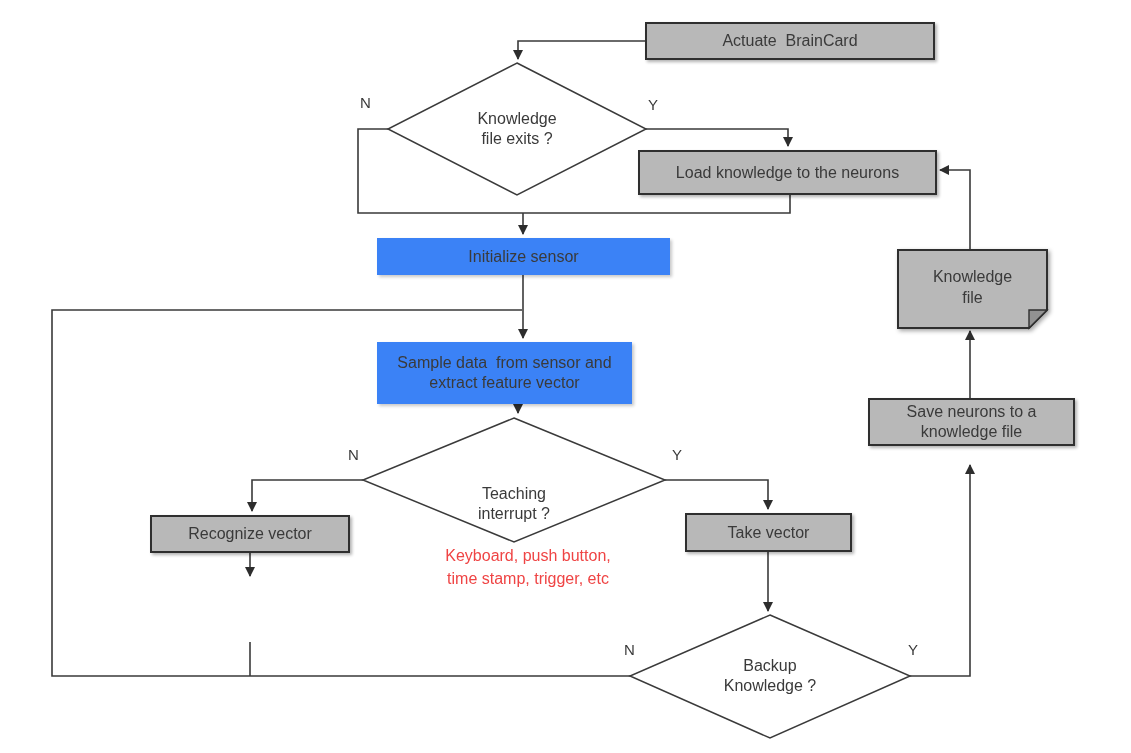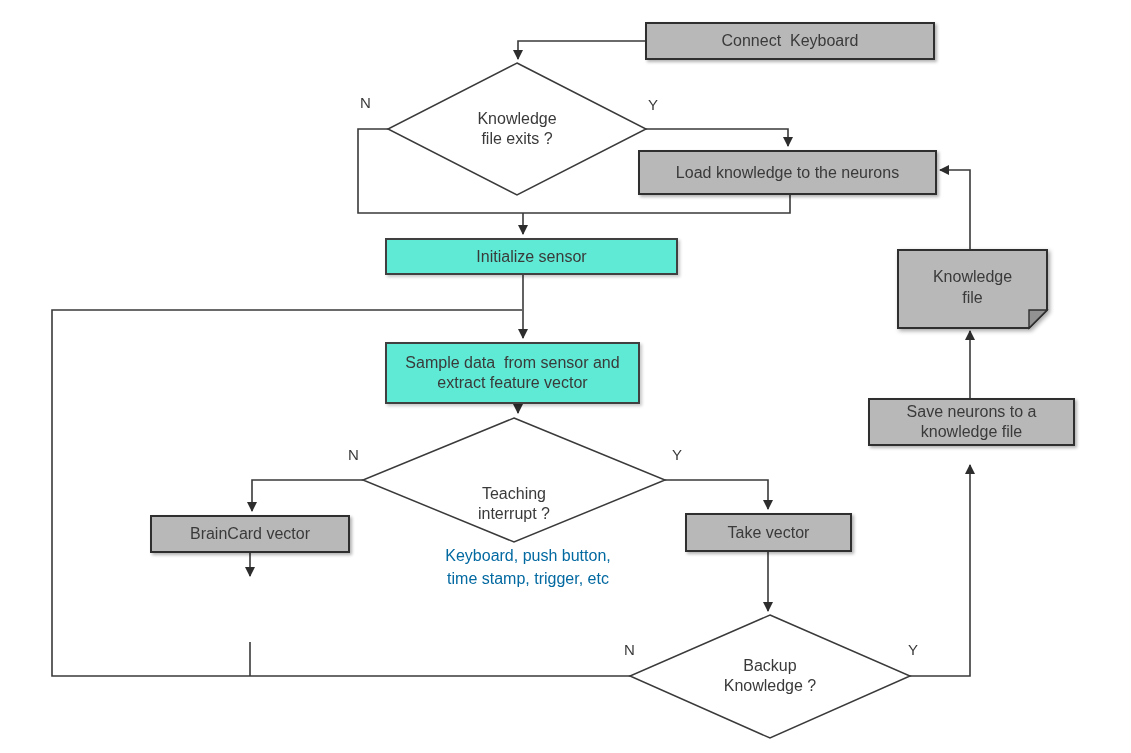--- a/index.html
+++ b/index.html
@@ -5,28 +5,28 @@
   html,body{margin:0;padding:0;background:#ffffff;}
   body{width:1131px;height:753px;font-family:"Liberation Sans", sans-serif;}
   .stage{position:relative;width:1131px;height:753px;background:#ffffff;overflow:hidden;}
   svg.wires{position:absolute;left:0;top:0;width:1131px;height:753px;}
   .node{
     position:absolute;display:flex;align-items:center;justify-content:center;
     text-align:center;font-size:16px;line-height:1.25;color:#3a3a3a;
     white-space:pre-wrap;box-sizing:border-box;
   }
   .box-gray{background:#b8b8b8;border:2px solid #2f2f2f;box-shadow:2px 2px 3px rgba(0,0,0,0.30);}
-  .box-light{background:#5eead4;border:2px solid #404040;box-shadow:2px 2px 3px rgba(0,0,0,0.22);margin-left:8px;}
+  .box-light{background:#3b82f6;border:2px solid #3b82f6;box-shadow:2px 2px 3px rgba(0,0,0,0.22);}
   .diamond-label{position:absolute;display:flex;align-items:center;justify-content:center;
     text-align:center;font-size:16px;line-height:1.25;color:#3a3a3a;white-space:pre-wrap;}
   .doc-label{position:absolute;display:flex;align-items:center;justify-content:center;
     text-align:center;font-size:16px;line-height:1.3;color:#3a3a3a;white-space:pre-wrap;}
   .branch{position:absolute;font-size:15px;color:#3a3a3a;}
   .note{position:absolute;text-align:center;font-size:16px;line-height:1.45;
-    color:#0369a1;white-space:pre-wrap;}
+    color:#ef4444;white-space:pre-wrap;}
 </style>
 </head>
 <body>
 
 <div class="stage">
 
   <svg class="wires" viewBox="0 0 1131 753" xmlns="http://www.w3.org/2000/svg">
     <defs>
       <marker id="arr" markerUnits="userSpaceOnUse" markerWidth="12" markerHeight="12" refX="9" refY="5" orient="auto">
         <path d="M0,0 L10,5 L0,10 Z" fill="#2d2d2d"></path>
@@ -56,30 +56,30 @@
       <polygon points="514,418 665,480 514,542 363,480"></polygon>
       <polygon points="770,615 910,676 770,738 630,676"></polygon>
     </g>
 
     <g style="filter:drop-shadow(2px 2px 2px rgba(0,0,0,0.35))">
       <path d="M898,250 L1047,250 L1047,310 L1029,328 L898,328 Z" fill="#b8b8b8" stroke="#2f2f2f" stroke-width="2"></path>
       <path d="M1047,310 L1029,328 L1029,310 Z" fill="#929292" stroke="#2f2f2f" stroke-width="1.4"></path>
     </g>
   </svg>
 
-  <div class="node box-gray" style="left:645px;top:22px;width:290px;height:38px">Connect  Keyboard</div>
+  <div class="node box-gray" style="left:645px;top:22px;width:290px;height:38px">Actuate  BrainCard</div>
 
   <div class="node box-gray" style="left:638px;top:150px;width:299px;height:45px">Load knowledge to the neurons</div>
 
   <div class="node box-light" style="left:377px;top:238px;width:293px;height:37px">Initialize sensor</div>
 
   <div class="node box-light" style="left:377px;top:342px;width:255px;height:62px">Sample data  from sensor and
 extract feature vector</div>
 
-  <div class="node box-gray" style="left:150px;top:515px;width:200px;height:38px">BrainCard vector</div>
+  <div class="node box-gray" style="left:150px;top:515px;width:200px;height:38px">Recognize vector</div>
 
 
   <div class="node box-gray" style="left:685px;top:513px;width:167px;height:39px">Take vector</div>
 
   <div class="node box-gray" style="left:868px;top:398px;width:207px;height:48px">Save neurons to a
 knowledge file</div>
 
   <div class="diamond-label" style="left:417px;top:101px;width:200px;height:56px">Knowledge
 file exits ?</div>
 

